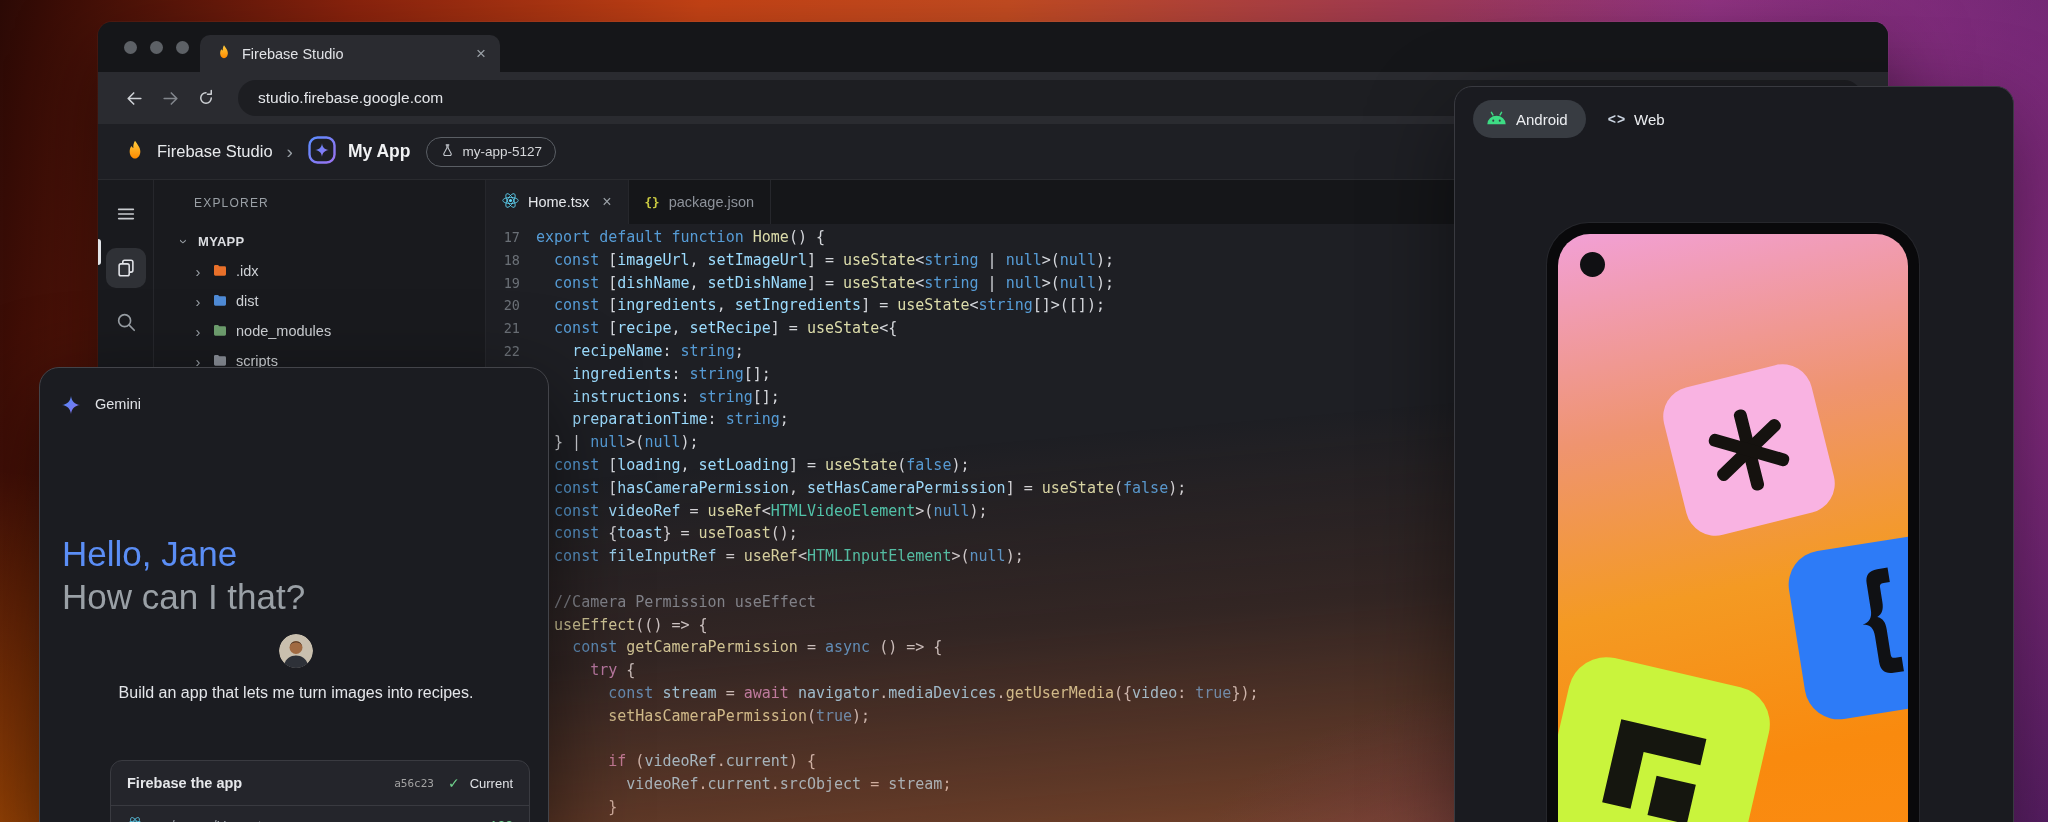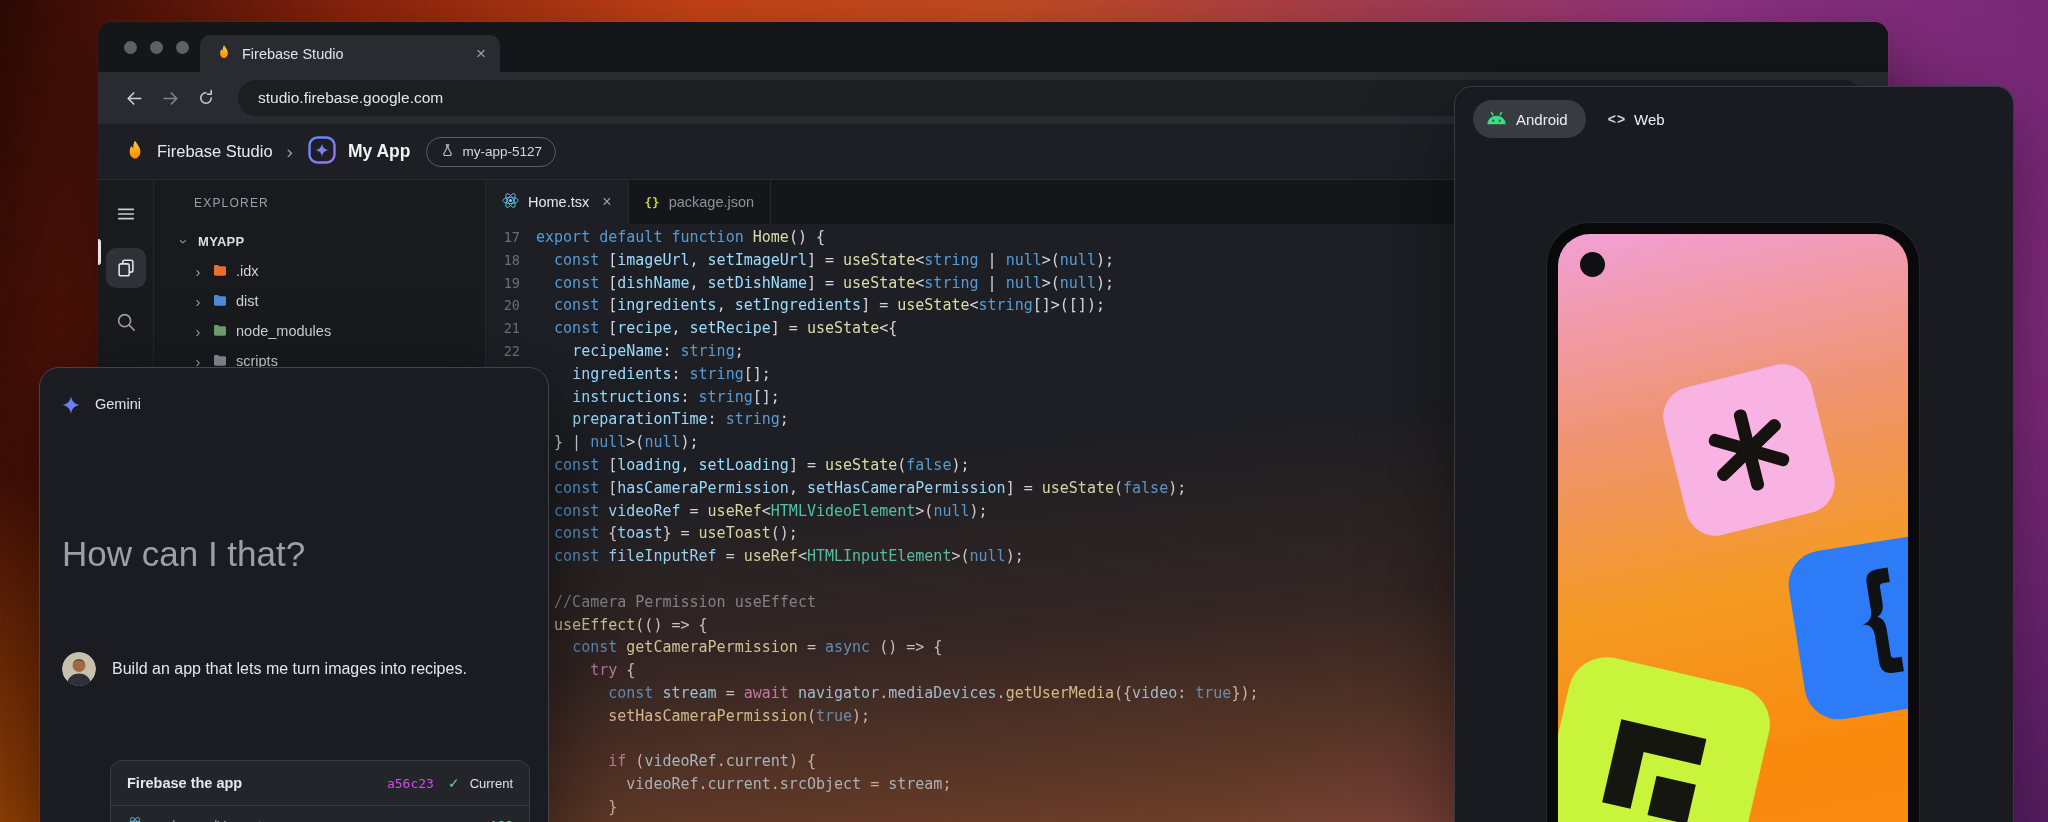--- a/index.html
+++ b/index.html
@@ -69,27 +69,27 @@
       linear-gradient(175deg, rgba(30,31,36,0) 52%, rgba(150,70,35,.18) 72%, rgba(205,100,45,.42) 92%, rgba(226,116,56,.5) 100%); }
 
   
   .gemini { position:absolute; left:39px; top:367px; width:510px; height:480px; z-index:6;
     background:#1b1c21; border:1px solid #43444a; border-radius:20px; box-shadow:0 30px 90px rgba(0,0,0,.55); }
   .g-header { position:absolute; top:28px; left:22px; display:flex; align-items:flex-start; gap:15px; font-size:14.5px; color:#dfe1e5; }
   .g-hello { position:absolute; top:164px; left:22px; font-size:35px; line-height:43px; font-weight:500; }
   .g-hello .hi { color:#5b8ef6; }
   .g-hello .q  { color:#9aa0a6; }
   .g-msg { position:absolute; left:22px; right:18px; display:flex; align-items:center; gap:16px; font-size:16px; color:#e4e6ea; }
-  .g-msg.user { top:284px; }
+  .g-msg.user { top:266px;flex-direction:column; }
   .g-msg.reply { top:338px; }
   .avatar { flex:none; width:34px; height:34px; border-radius:50%; overflow:hidden; }
   .g-card { position:absolute; left:70px; right:18px; top:392px; background:#24252b; border:1px solid #3a3b41; border-radius:12px; }
   .g-card-head { height:45px; display:flex; align-items:center; gap:10px; padding:0 16px; border-bottom:1px solid #393a40; }
   .g-card-title { flex:1; font-size:14.5px; font-weight:700; color:#e6e8eb; }
-  .g-commit { font-size:13px; color:#d946ef; font-family:"DejaVu Sans Mono",monospace;margin-left:48px; }
+  .g-commit { font-size:11px; color:#a3a3a3; font-family:"DejaVu Sans Mono",monospace;margin-left:48px; }
   .g-check { color:#6fd08c; font-size:14px; margin-left:4px; }
   .g-current { font-size:13px; color:#dfe1e5; }
   .g-card-file { display:flex; align-items:center; gap:9px; padding:10px 16px; font-size:14px; color:#9aa0a6; }
   .g-diff { margin-left:auto; color:#6fd08c; }
 
   
   .device { position:absolute; left:1454px; top:86px; width:560px; height:780px; z-index:5;
     background:#1a1b20; border:1px solid #393a40; border-radius:18px; box-shadow:0 30px 90px rgba(0,0,0,.45); }
   .d-toggles { display:flex; align-items:center; gap:22px; padding:13px 0 0 18px; }
   .d-pill { display:flex; align-items:center; gap:9px; height:38px; padding:0 18px 0 13px; background:#383c42; border-radius:19px;
@@ -301,20 +301,21 @@
                 <stop offset="1" stop-color="#8a6ff0"></stop>
               </linearGradient>
             </defs>
             <path d="M12 0c.7 6.9 5.1 11.3 12 12-6.9.7-11.3 5.1-12 12-.7-6.9-5.1-11.3-12-12 6.9-.7 11.3-5.1 12-12z" fill="url(#gs1)"></path>
           </svg>
       </span>
       <span>Gemini</span>
     </div>
 
     <div class="g-hello">
+      <div class="hi">Hello, Jane</div>
       <div class="q">How can I that?</div>
     </div>
 
     <div class="g-msg user">
       <span class="avatar">
         <svg width="34" height="34" viewBox="0 0 34 34">
             <circle cx="17" cy="17" r="17" fill="#c9bfae"></circle>
             <circle cx="17" cy="13.5" r="6.5" fill="#a06a42"></circle>
             <path d="M17 7.5a6.5 6.5 0 0 0-6.3 5c1-3 3.4-4.2 6.3-4.2s5.3 1.2 6.3 4.2a6.5 6.5 0 0 0-6.3-5z" fill="#3b2a1e"></path>
             <path d="M5 30.5c2-6 6.5-9 12-9s10 3 12 9a17 17 0 0 1-24 0z" fill="#2e3138"></path>

